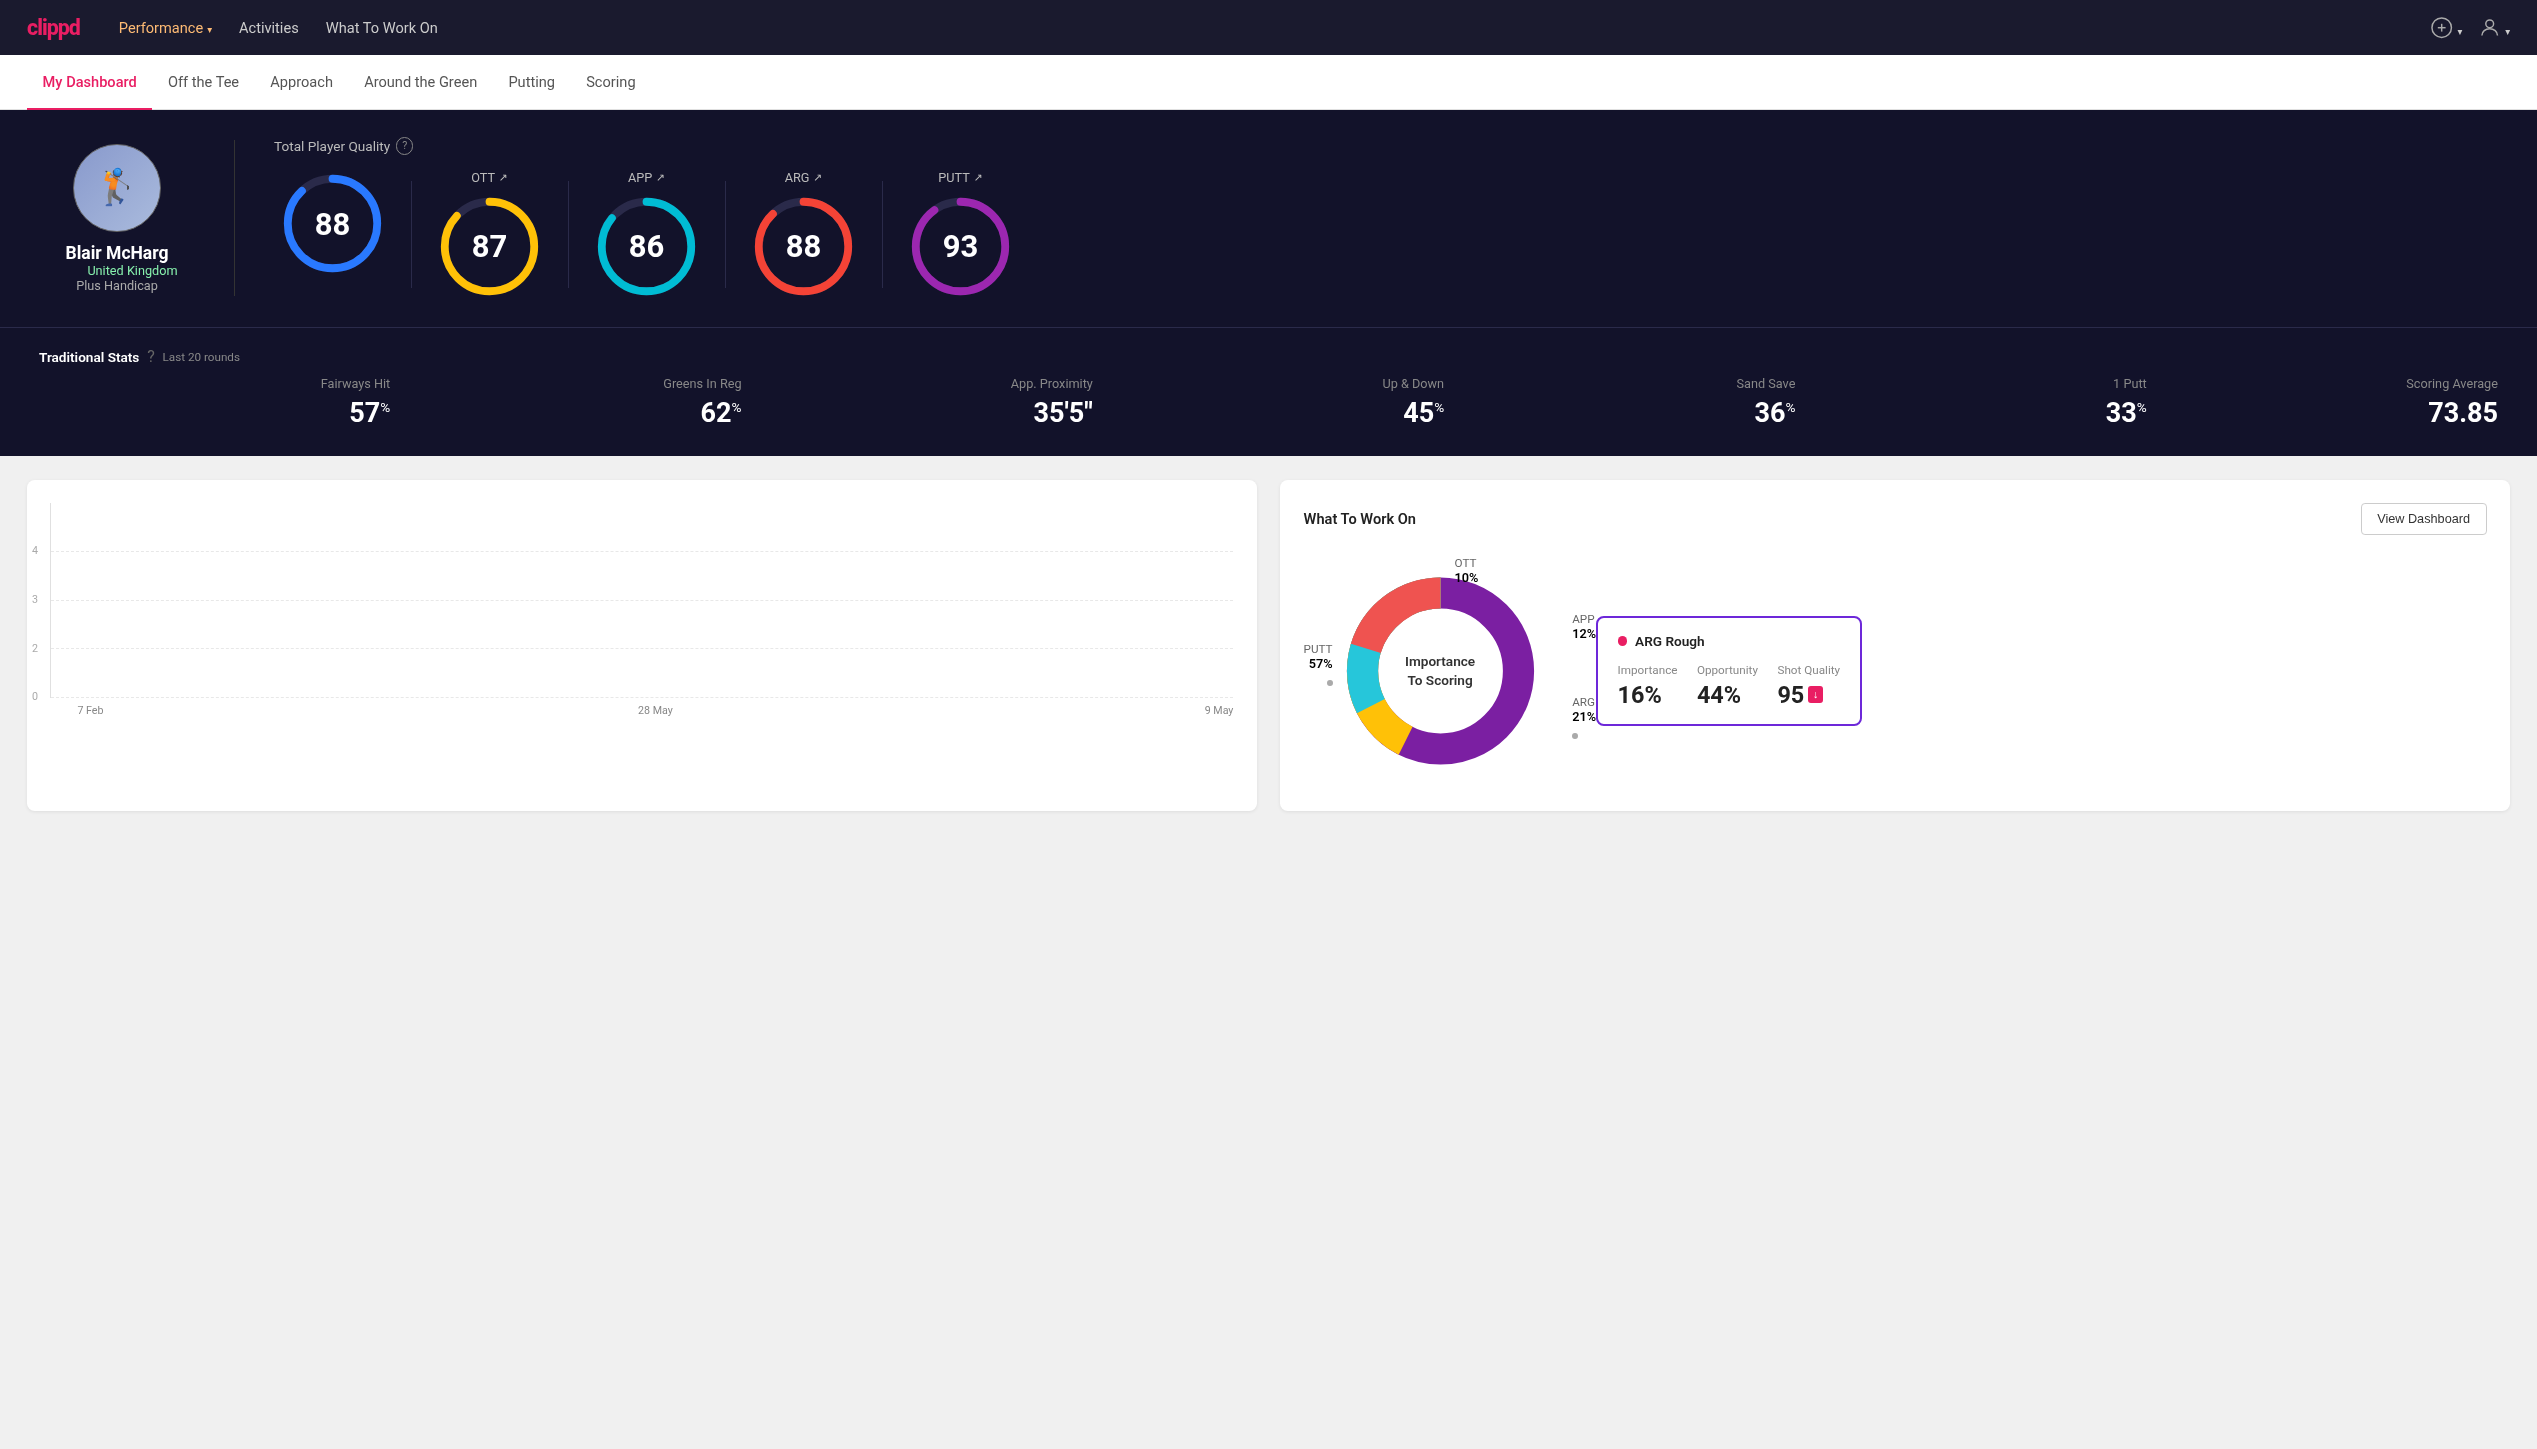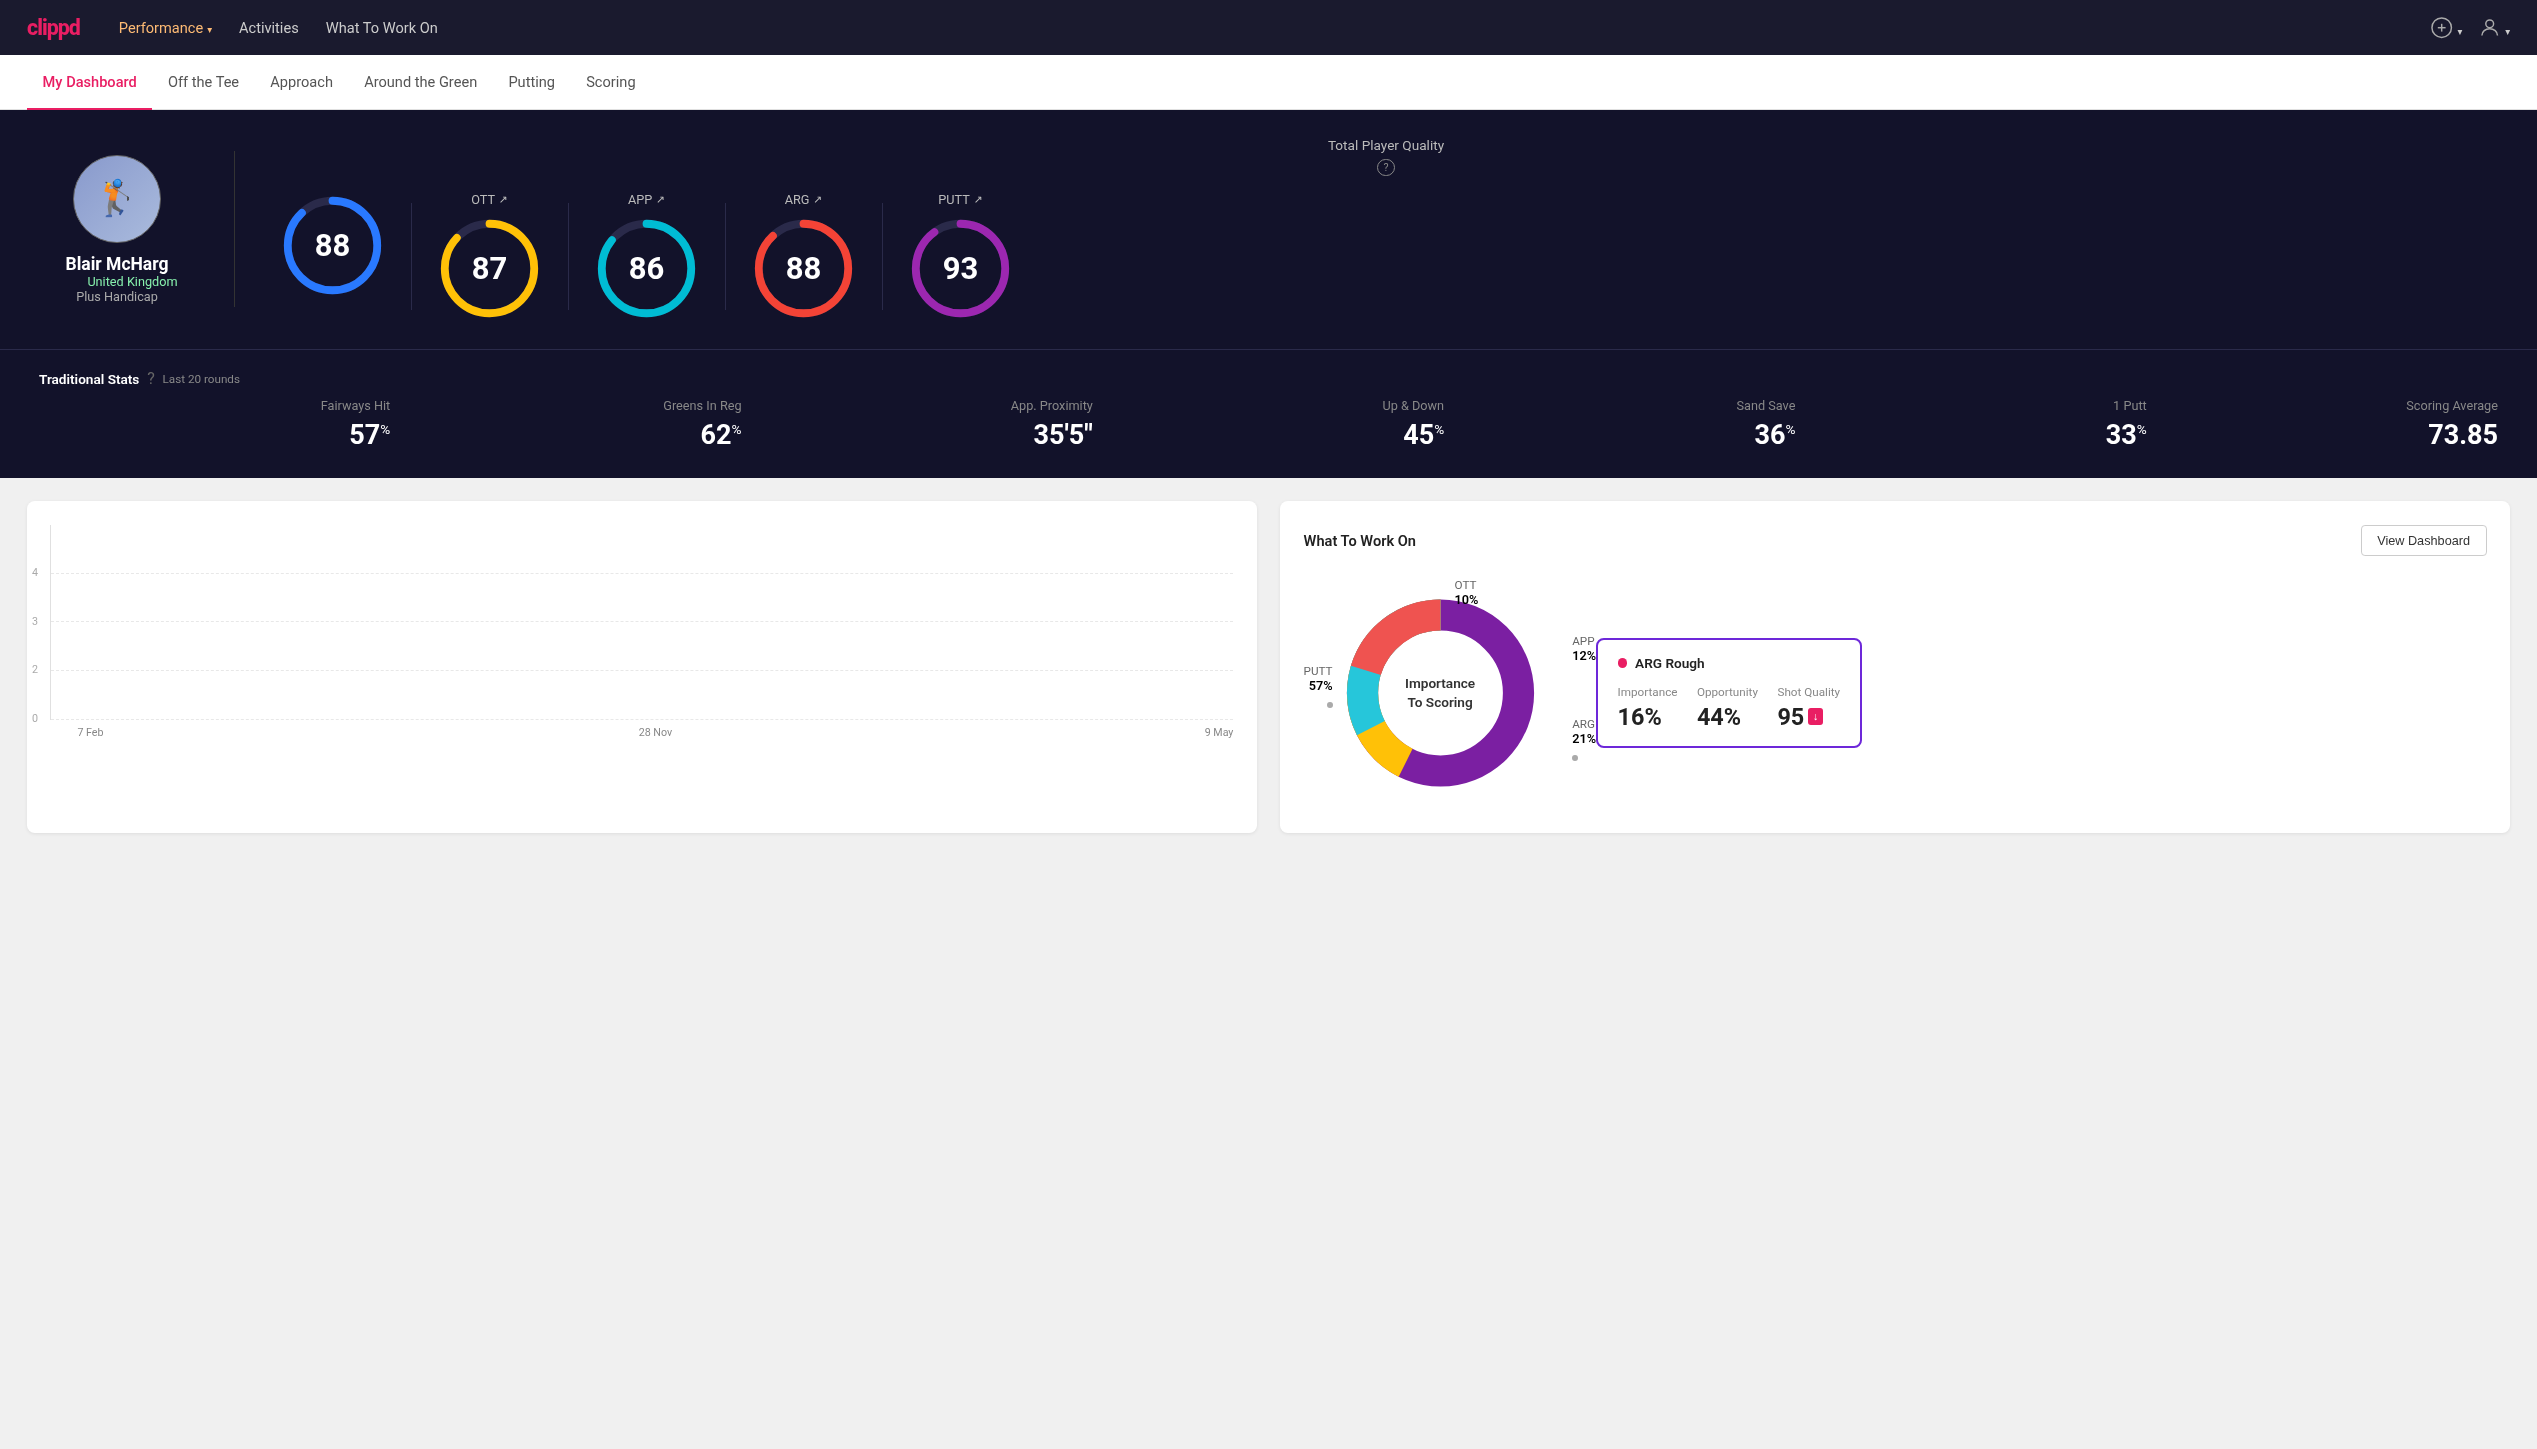--- a/index.html
+++ b/index.html
@@ -119,21 +119,20 @@
     .scores-section {
       flex: 1;
     }
     .tpq-label {
       color: #bbb;
       font-size: 13.6px;
       margin-bottom: 15.6px;
       display: flex;
       align-items: center;
       gap: 5.8px;
-      flex-direction: column;
     }
     .tpq-label .help-icon {
       width: 17.5px;
       height: 17.5px;
       border-radius: 50%;
       border: 1px solid #888;
       color: #888;
       font-size: 10.7px;
       display: flex;
       align-items: center;
@@ -665,21 +664,21 @@
             <div class="bar bar-dark" style="width:17.5px;height:50%;"></div>
             <div class="bar bar-light" style="width:17.5px;height:50%;"></div>
           </div>
           <div class="bar-group">
             <div class="bar bar-dark" style="width:17.5px;height:25%;"></div>
           </div>
         </div>
       </div>
       <div class="chart-x-labels">
         <span class="x-label">7 Feb</span>
-        <span class="x-label" style="text-align:center;">28 Nov</span>
+        <span class="x-label" style="text-align:center;">28 May</span>
         <span class="x-label x-label-right">9 May</span>
       </div>
     </div>
   </div>
 
   <div class="wtw-card">
     <div class="card-header">
       <span class="card-title">What To Work On</span>
       <button class="view-dash-btn">View Dashboard</button>
     </div>

